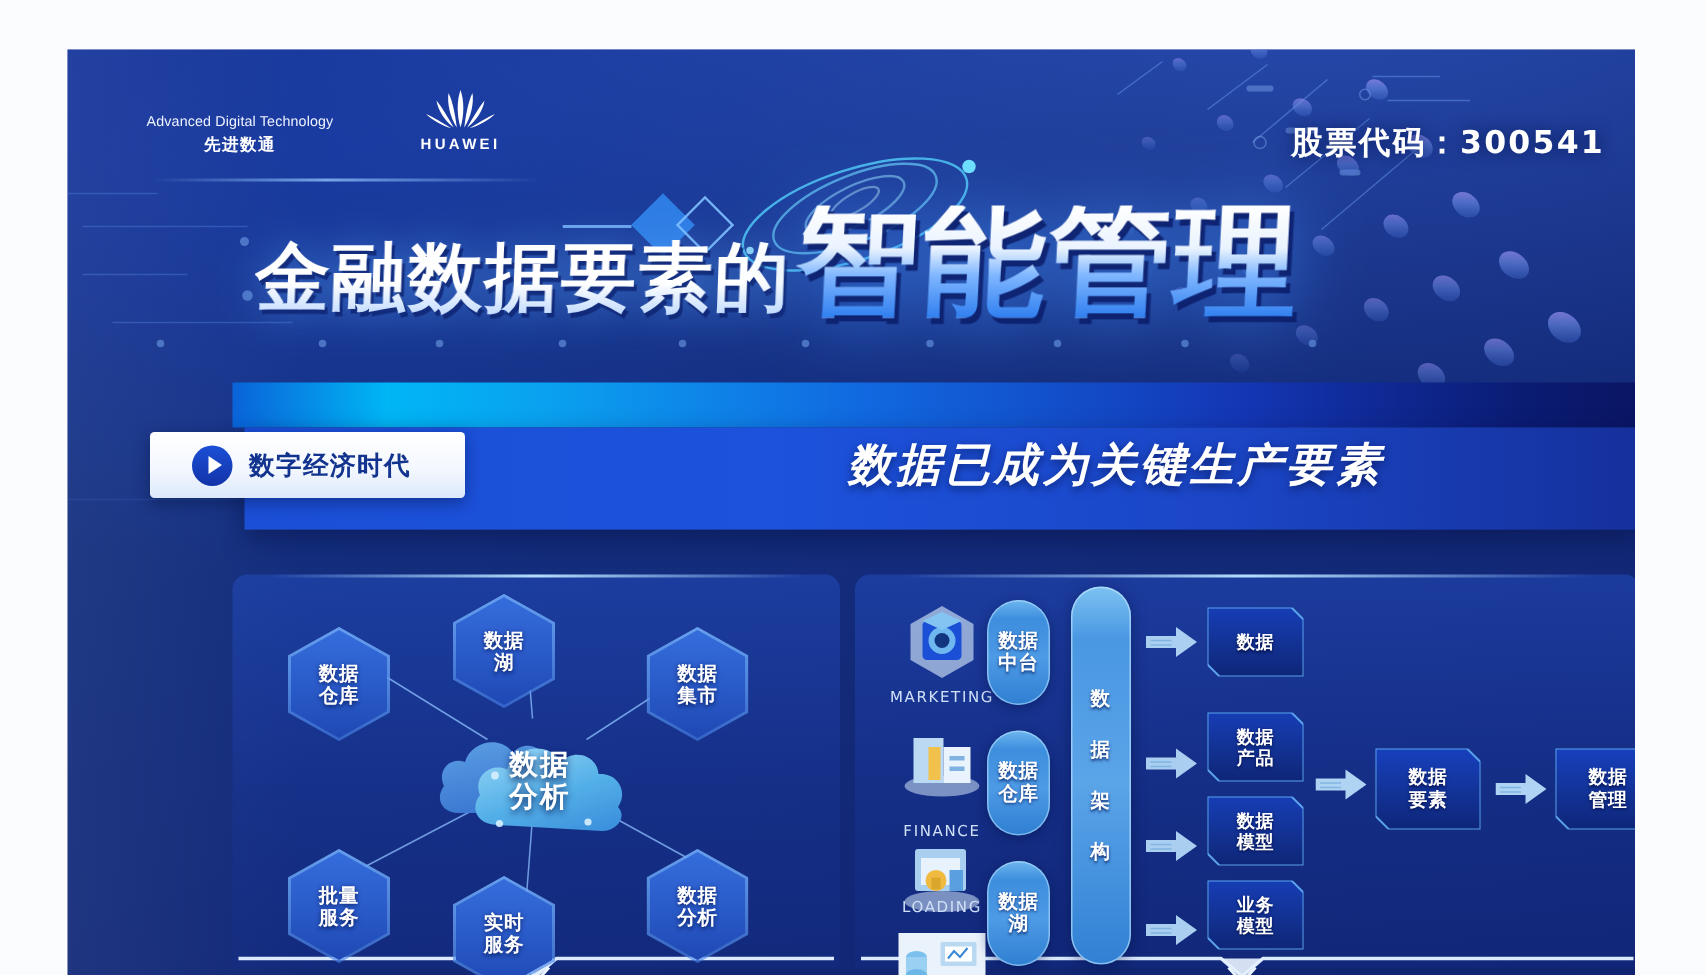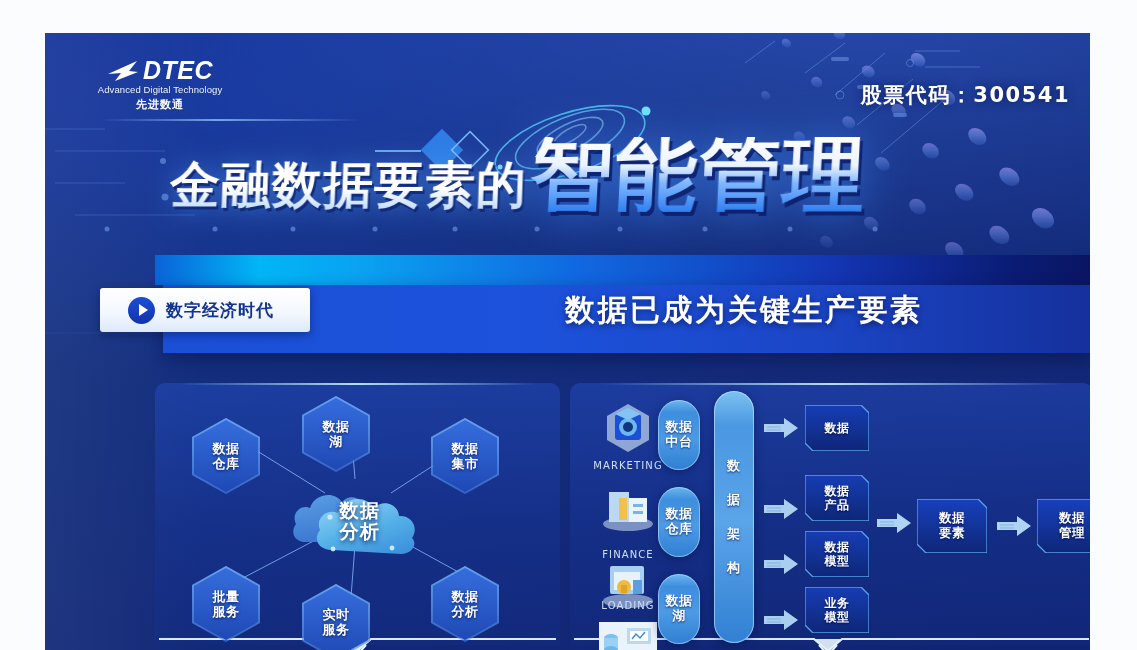--- a/index.html
+++ b/index.html
@@ -122,20 +122,21 @@
   .play-circle .tri{
     width:0;height:0;border-left:9px solid #ffffff;
     border-top:6px solid transparent;border-bottom:6px solid transparent;
     margin-left:3px;
   }
   .pill-text{font-size:17px;font-weight:bold;color:#12348f;letter-spacing:1px;}
   .banner-headline{
     position:absolute;left:520px;top:252px;width:500px;height:50px;
     display:flex;align-items:center;
     font-size:30px;font-weight:bold;color:#ffffff;letter-spacing:2.5px;
+    font-style:italic;
     text-shadow:0 2px 6px rgba(3,12,60,.6);
   }
 
   
   .panel{
     position:absolute;top:350px;height:262px;
     background:linear-gradient(180deg,rgba(40,84,208,.42) 0%,rgba(26,60,170,.30) 55%,rgba(20,48,150,.18) 100%);
     border-radius:10px 10px 0 0;
     overflow:visible;
   }
@@ -344,28 +345,36 @@
         <ellipse cx="100" cy="58" rx="58" ry="22" transform="rotate(-22 100 58)" stroke="#6fd8ff" opacity=".75"></ellipse>
         <ellipse cx="100" cy="56" rx="36" ry="13" transform="rotate(-26 100 56)" stroke="#9be6ff" opacity=".6"></ellipse>
         <ellipse cx="100" cy="54" rx="18" ry="6" transform="rotate(-30 100 54)" stroke="#ccf2ff" opacity=".5"></ellipse>
       </g>
       <circle cx="176" cy="30" r="4.5" fill="#6fe0ff"></circle>
       <circle cx="30" cy="86" r="2.5" fill="#9be6ff" opacity=".9"></circle>
     </svg>
 
     <div class="logos">
       <div class="logo-dtec">
-        <div class="row">
-          <svg class="mark" viewBox="0 0 34 22">
-            <path d="M1 14 L30 1 L22 11 L31 12 L8 21 L14 13 Z" fill="#ffffff"></path>
-          </svg>
-          <span class="word">DTEC</span>
-        </div>
         <div class="sub">Advanced Digital Technology</div>
         <div class="cn">先进数通</div>
+      </div>
+      <div class="logo-huawei">
+        <svg class="flower" viewBox="0 0 50 30">
+          <g fill="#ffffff">
+            <path d="M25 2 C22.5 9 22.5 19 25 27 C27.5 19 27.5 9 25 2 Z"></path>
+            <path d="M17 4 C16 11 18 20 22.5 27 C21.5 19 20 10 17 4 Z"></path>
+            <path d="M33 4 C34 11 32 20 27.5 27 C28.5 19 30 10 33 4 Z"></path>
+            <path d="M9 9 C10 16 15 23 20.5 27 C17 21 13 14 9 9 Z"></path>
+            <path d="M41 9 C40 16 35 23 29.5 27 C33 21 37 14 41 9 Z"></path>
+            <path d="M2 18 C6 22 13 26 19 27.5 C13 24 7 20 2 18 Z"></path>
+            <path d="M48 18 C44 22 37 26 31 27.5 C37 24 43 20 48 18 Z"></path>
+          </g>
+        </svg>
+        <div class="hw-word">HUAWEI</div>
       </div>
     </div>
     <div class="logo-underline"></div>
 
     <div class="stock">股票代码：300541</div>
 
     <div class="title-wrap">
       <span class="t-small">金融数据要素的</span>
       <span class="t-big">智能管理</span>
     </div>

